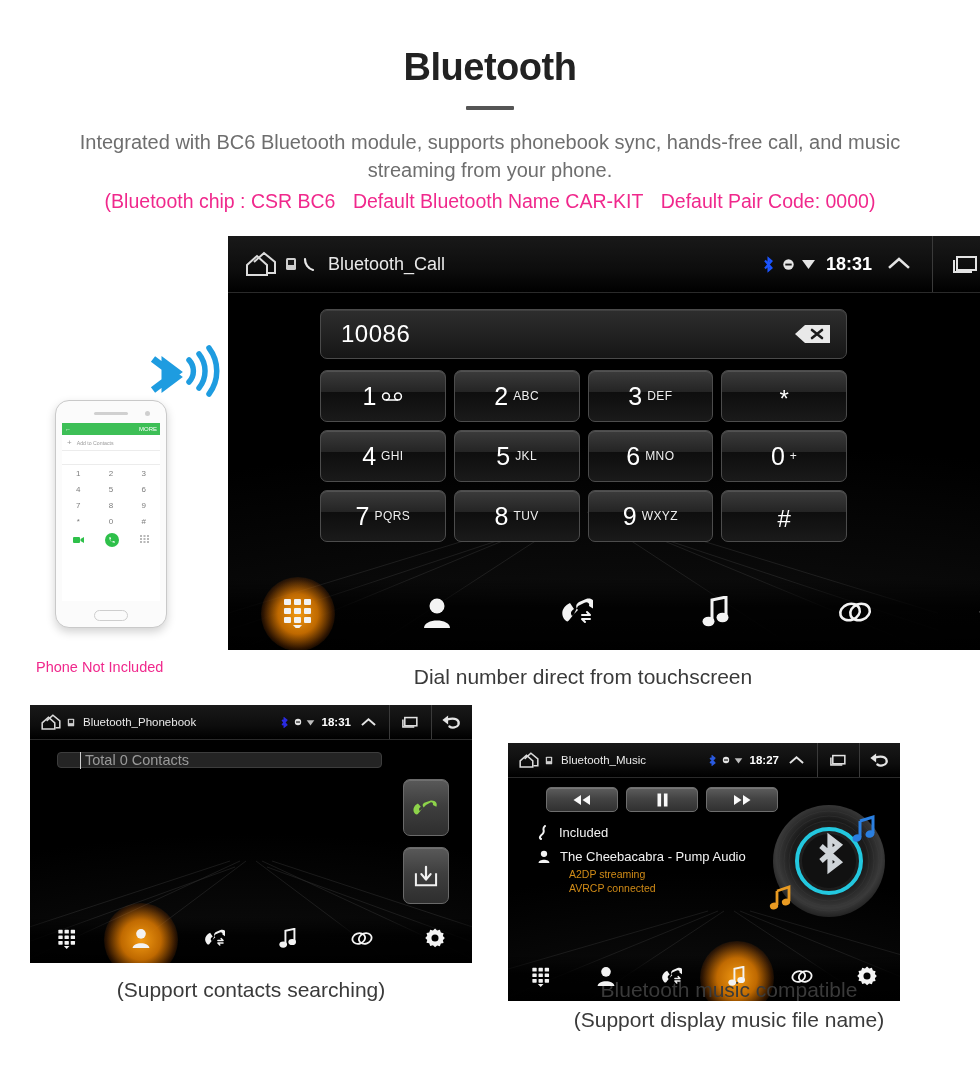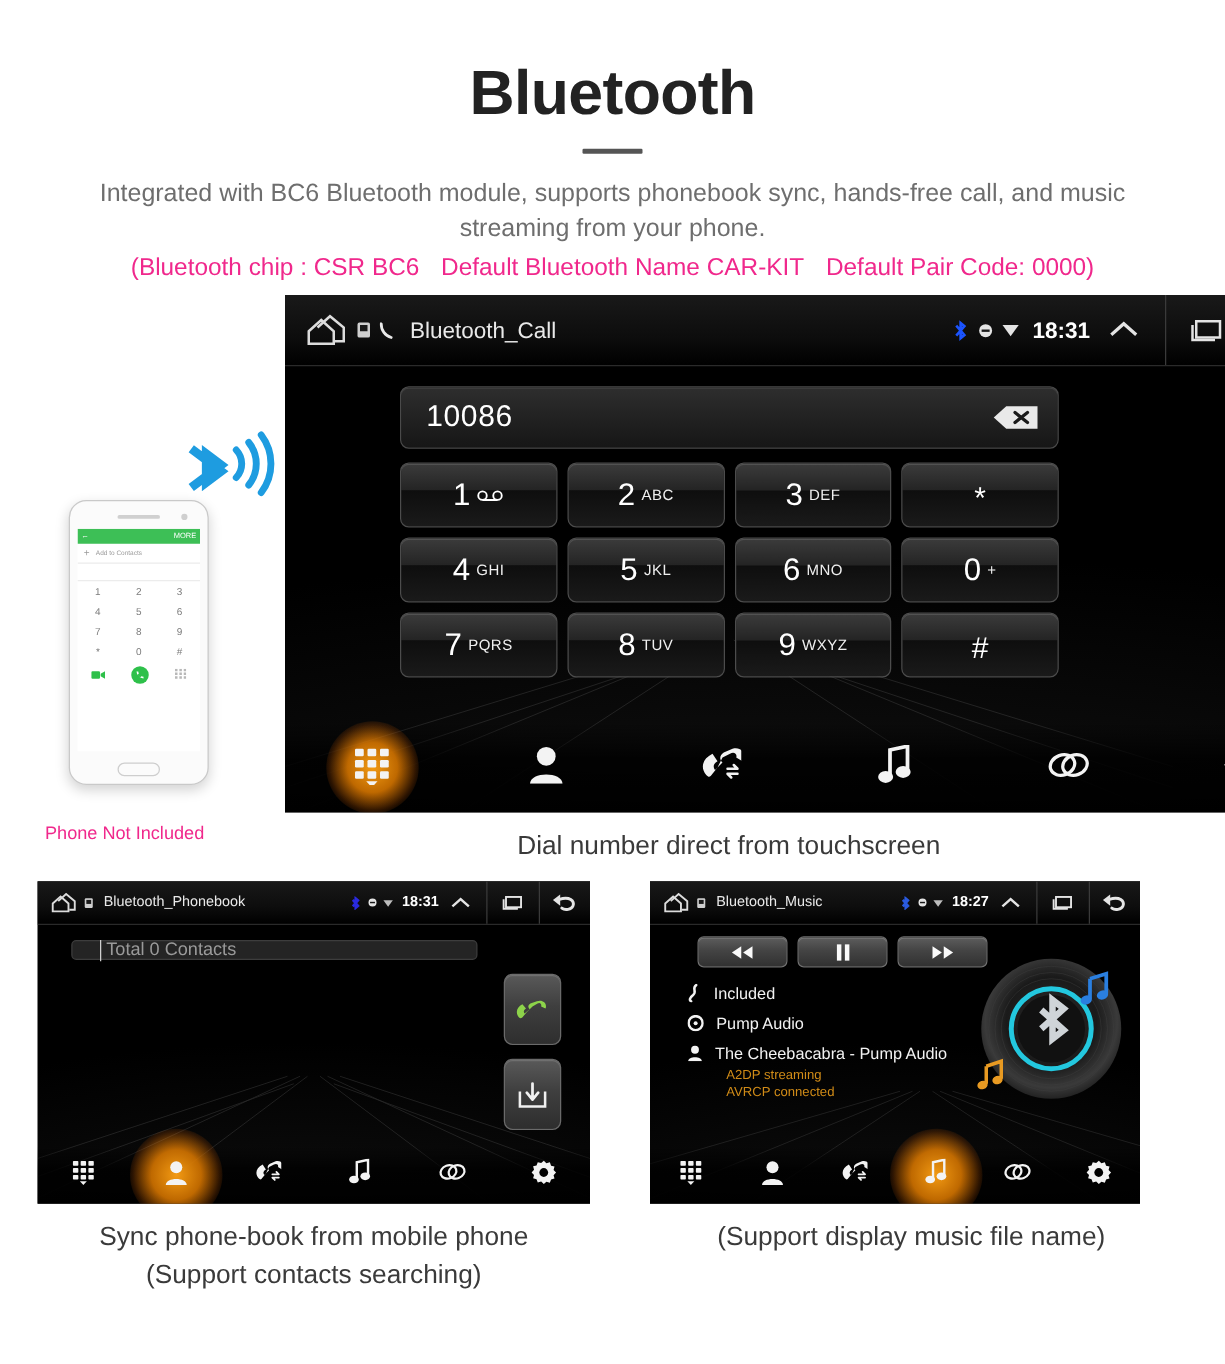--- a/index.html
+++ b/index.html
@@ -6,21 +6,21 @@
   body {
     width: 980px; height: 1091px;
     background: #ffffff;
     font-family: "Liberation Sans", sans-serif;
     position: relative;
     overflow: hidden;
   }
   
   .page-title {
     text-align: center;
-    font-size: 50px;
+    font-size: 38px;
     font-weight: bold;
     color: #222222;
     letter-spacing: -0.5px;
     margin-top: 47px;
     line-height: 1.1;
   }
   .title-rule {
     width: 48px; height: 4px;
     background: #555;
     margin: 17px auto 0 auto;
@@ -204,23 +204,22 @@
     width: 46px; height: 57px;
     background: linear-gradient(#595959, #3f3f3f 45%, #2e2e2e);
     border: 1px solid #6a6a6a; border-radius: 7px;
     display:flex; align-items:center; justify-content:center;
     box-shadow: inset 0 1px 0 rgba(255,255,255,.14);
   }
   .pb-btn + .pb-btn { margin-top: 11px; }
 
   
   #panel-music {
-    left: 508px; top: 705px; width: 392px; height: 258px;
+    left: 508px; top: 743px; width: 392px; height: 258px;
     background: radial-gradient(ellipse 120% 75% at 50% 125%, #1b1b1b 0%, #090909 55%, #000 100%);
-    margin-left: 12px;
   }
   #panel-music .hu-statusbar { height: 35px; padding: 0 0 0 10px; }
   #panel-music .hu-title { font-size: 11.5px; margin-left: 8px; }
   .mu-transport { position: absolute; left: 38px; top: 44px; display: flex; gap: 8px; }
   .mu-btn {
     width: 72px; height: 25px;
     background: linear-gradient(#5d5d5d, #444 45%, #313131);
     border: 1px solid #6e6e6e; border-radius: 5px;
     display:flex; align-items:center; justify-content:center;
     box-shadow: inset 0 1px 0 rgba(255,255,255,.16);
@@ -619,21 +618,20 @@
         <svg width="20" height="20" viewBox="0 0 30 30">
             <path d="M15 0 l3.4 3.2 4.4-1.2 1.6 4.3 4.4 1.1 -1.2 4.4 3.2 3.4 -3.2 3.4 1.2 4.4 -4.4 1.1 -1.6 4.3 -4.4 -1.2 L15 30 l-3.4-3.2 -4.4 1.2 -1.6-4.3 -4.4-1.1 1.2-4.4L-0.8 15l3.2-3.4 -1.2-4.4 4.4-1.1 1.6-4.3 4.4 1.2z" transform="scale(0.93) translate(1.2,1)" fill="#f3f3f3"></path>
             <circle cx="15" cy="15" r="5.3" fill="#000"></circle>
           </svg>
       </span>
     </div>
   </div>
 </div>
 
 <div class="cap" id="cap-phonebook">
-  <div>Sync phone-book from mobile phone</div>
   <div>(Support contacts searching)</div>
 </div>
 
 <div class="hu" id="panel-music">
   <div class="hu-statusbar">
     <svg width="22" height="17" viewBox="0 0 34 27">
       <path d="M3 14 L13 5 L23 14 L23 24 L3 24 Z" fill="none" stroke="#dcdcdc" stroke-width="2.4"></path>
       <path d="M10 11 L20 2 L31 11 L31 22 L24 22" fill="none" stroke="#dcdcdc" stroke-width="2.4"></path>
     </svg>
     <svg width="8" height="9" viewBox="0 0 12 14" style="margin-left:5px">
@@ -700,27 +698,20 @@
       </svg>
     </div>
   </div>
 
   <div class="mu-list">
     <div class="mu-row">
       <svg width="11" height="15" viewBox="0 0 11 15">
         <path d="M7 1 C3 4 8 6 4.5 9 C2 11 1 13 3 14" fill="none" stroke="#f2f2f2" stroke-width="2" stroke-linecap="round"></path>
       </svg>
       <span class="txt">Included</span>
-    </div>
-    <div class="mu-row">
-      <svg width="13" height="13" viewBox="0 0 13 13">
-        <circle cx="6.5" cy="6.5" r="5.6" fill="none" stroke="#f2f2f2" stroke-width="2"></circle>
-        <circle cx="6.5" cy="6.5" r="1.6" fill="#f2f2f2"></circle>
-      </svg>
-      <span class="txt">Pump Audio</span>
     </div>
     <div class="mu-row" style="margin-bottom:3px">
       <svg width="12" height="13" viewBox="0 0 28 31">
         <circle cx="14" cy="9" r="7.5" fill="#f3f3f3"></circle>
           <path d="M1 31 C1 21 27 21 27 31 Z" fill="#f3f3f3"></path>
       </svg>
       <span class="txt">The Cheebacabra - Pump Audio</span>
     </div>
     <div class="mu-status">
       <div>A2DP streaming</div>
@@ -815,14 +806,15 @@
         <svg width="20" height="20" viewBox="0 0 30 30">
             <path d="M15 0 l3.4 3.2 4.4-1.2 1.6 4.3 4.4 1.1 -1.2 4.4 3.2 3.4 -3.2 3.4 1.2 4.4 -4.4 1.1 -1.6 4.3 -4.4 -1.2 L15 30 l-3.4-3.2 -4.4 1.2 -1.6-4.3 -4.4-1.1 1.2-4.4L-0.8 15l3.2-3.4 -1.2-4.4 4.4-1.1 1.6-4.3 4.4 1.2z" transform="scale(0.93) translate(1.2,1)" fill="#f3f3f3"></path>
             <circle cx="15" cy="15" r="5.3" fill="#000"></circle>
           </svg>
       </span>
     </div>
   </div>
 </div>
 
 <div class="cap" id="cap-music">
+  <div>Bluetooth music compatible</div>
   <div>(Support display music file name)</div>
 </div>
 
 </body></html>

